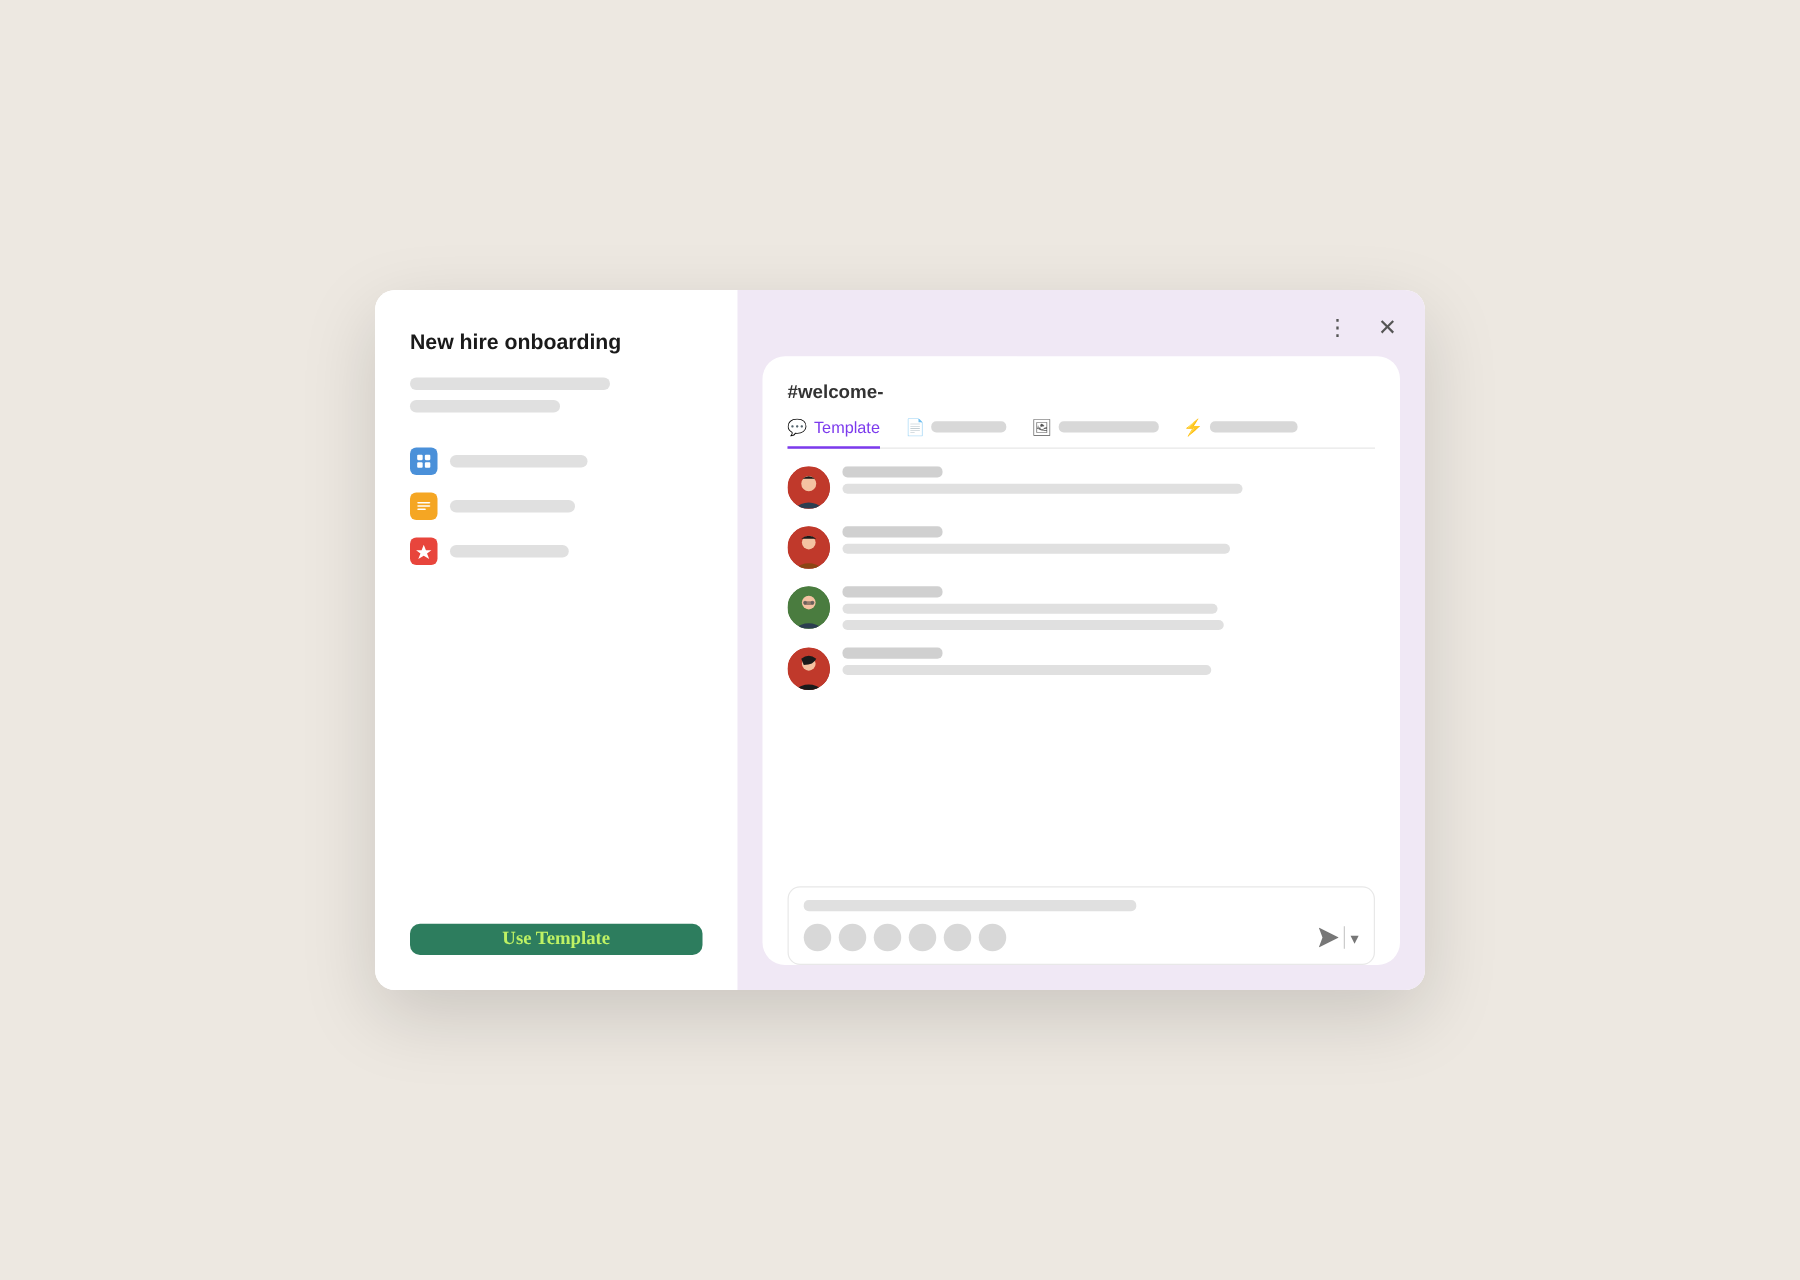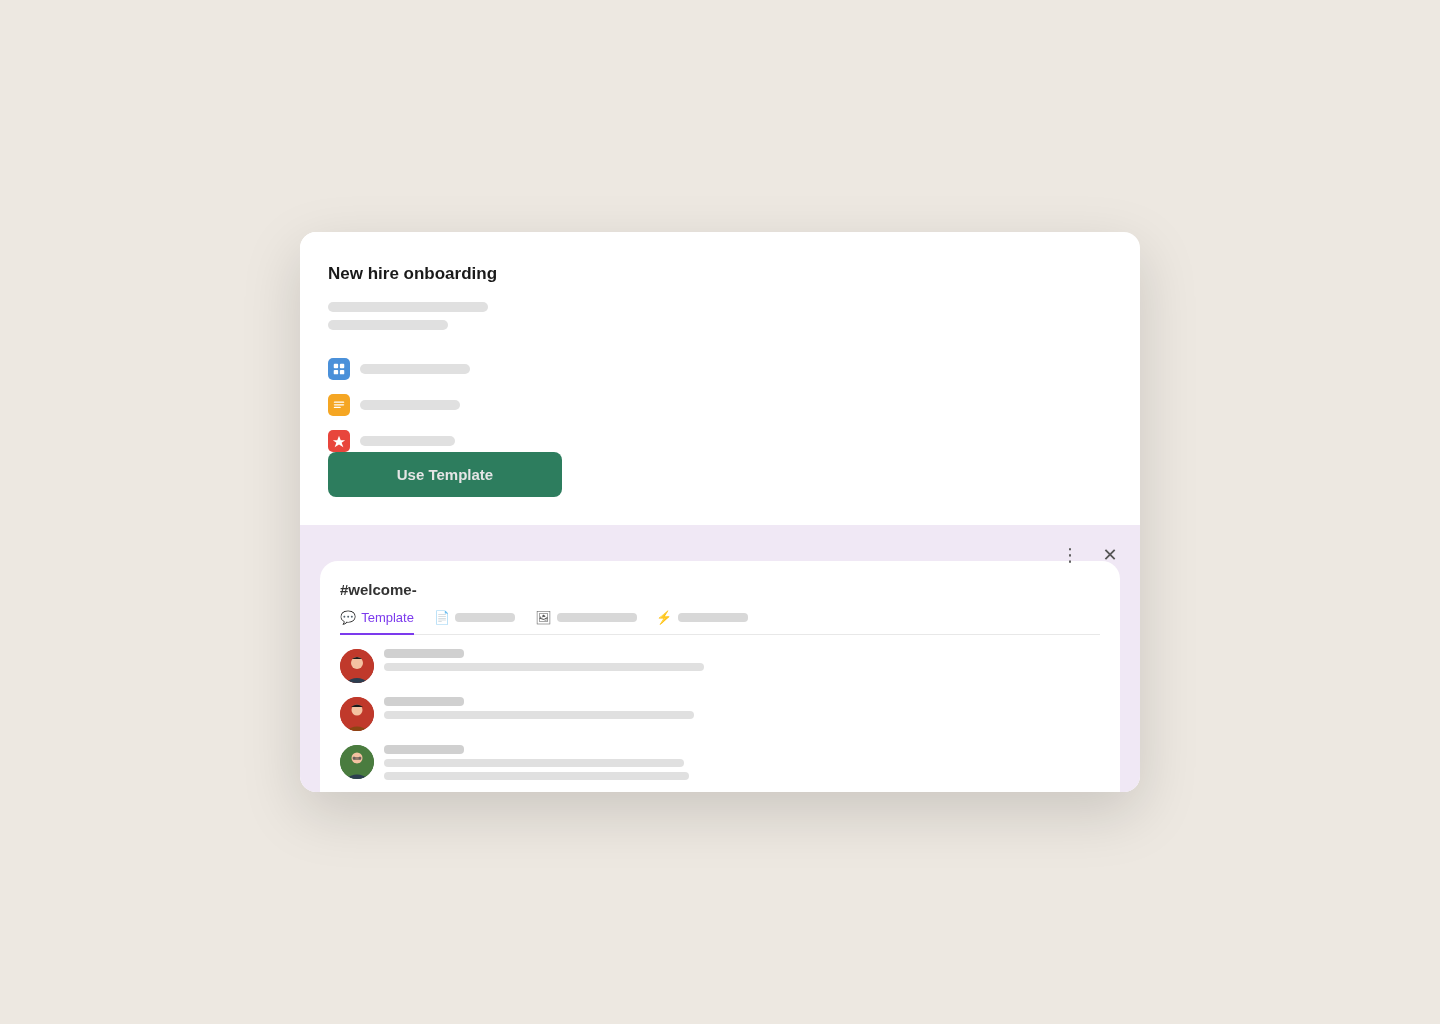--- a/index.html
+++ b/index.html
@@ -14,21 +14,20 @@
     }
 
     .modal-container {
       width: 840px;
       height: 560px;
       background: #ffffff;
       border-radius: 16px;
       display: flex;
       overflow: hidden;
       box-shadow: 0 20px 60px rgba(0,0,0,0.15);
-      flex-direction: column;
     }
 
     
     .left-panel {
       width: 290px;
       flex-shrink: 0;
       background: #ffffff;
       padding: 32px 28px 28px 28px;
       display: flex;
       flex-direction: column;
@@ -83,29 +82,30 @@
 
     .feature-text {
       height: 10px;
       border-radius: 5px;
       background: #e0e0e0;
       width: 110px;
     }
 
     .use-template-btn {
       width: 100%;
-      padding: 14px;
+      padding: 4px;
       background: #2d7d5e;
-      color: #e5e5e5;
+      color: #bef264;
       border: none;
       border-radius: 8px;
       font-size: 15px;
       font-weight: 600;
       cursor: pointer;
       margin-top: auto;
+      font-family: Liberation Serif, serif;
     }
 
     
     .right-panel {
       flex: 1;
       background: #f0e8f5;
       position: relative;
       display: flex;
       flex-direction: column;
       padding: 20px;
@@ -130,21 +130,21 @@
       align-items: center;
       justify-content: center;
       width: 28px;
       height: 28px;
     }
 
     
     .channel-card {
       background: #ffffff;
       border-radius: 18px;
-      margin-top: 16px;
+      margin-top: 33px;
       flex: 1;
       display: flex;
       flex-direction: column;
       overflow: hidden;
       padding: 20px 20px 0 20px;
     }
 
     .channel-name {
       font-size: 15px;
       font-weight: 600;

